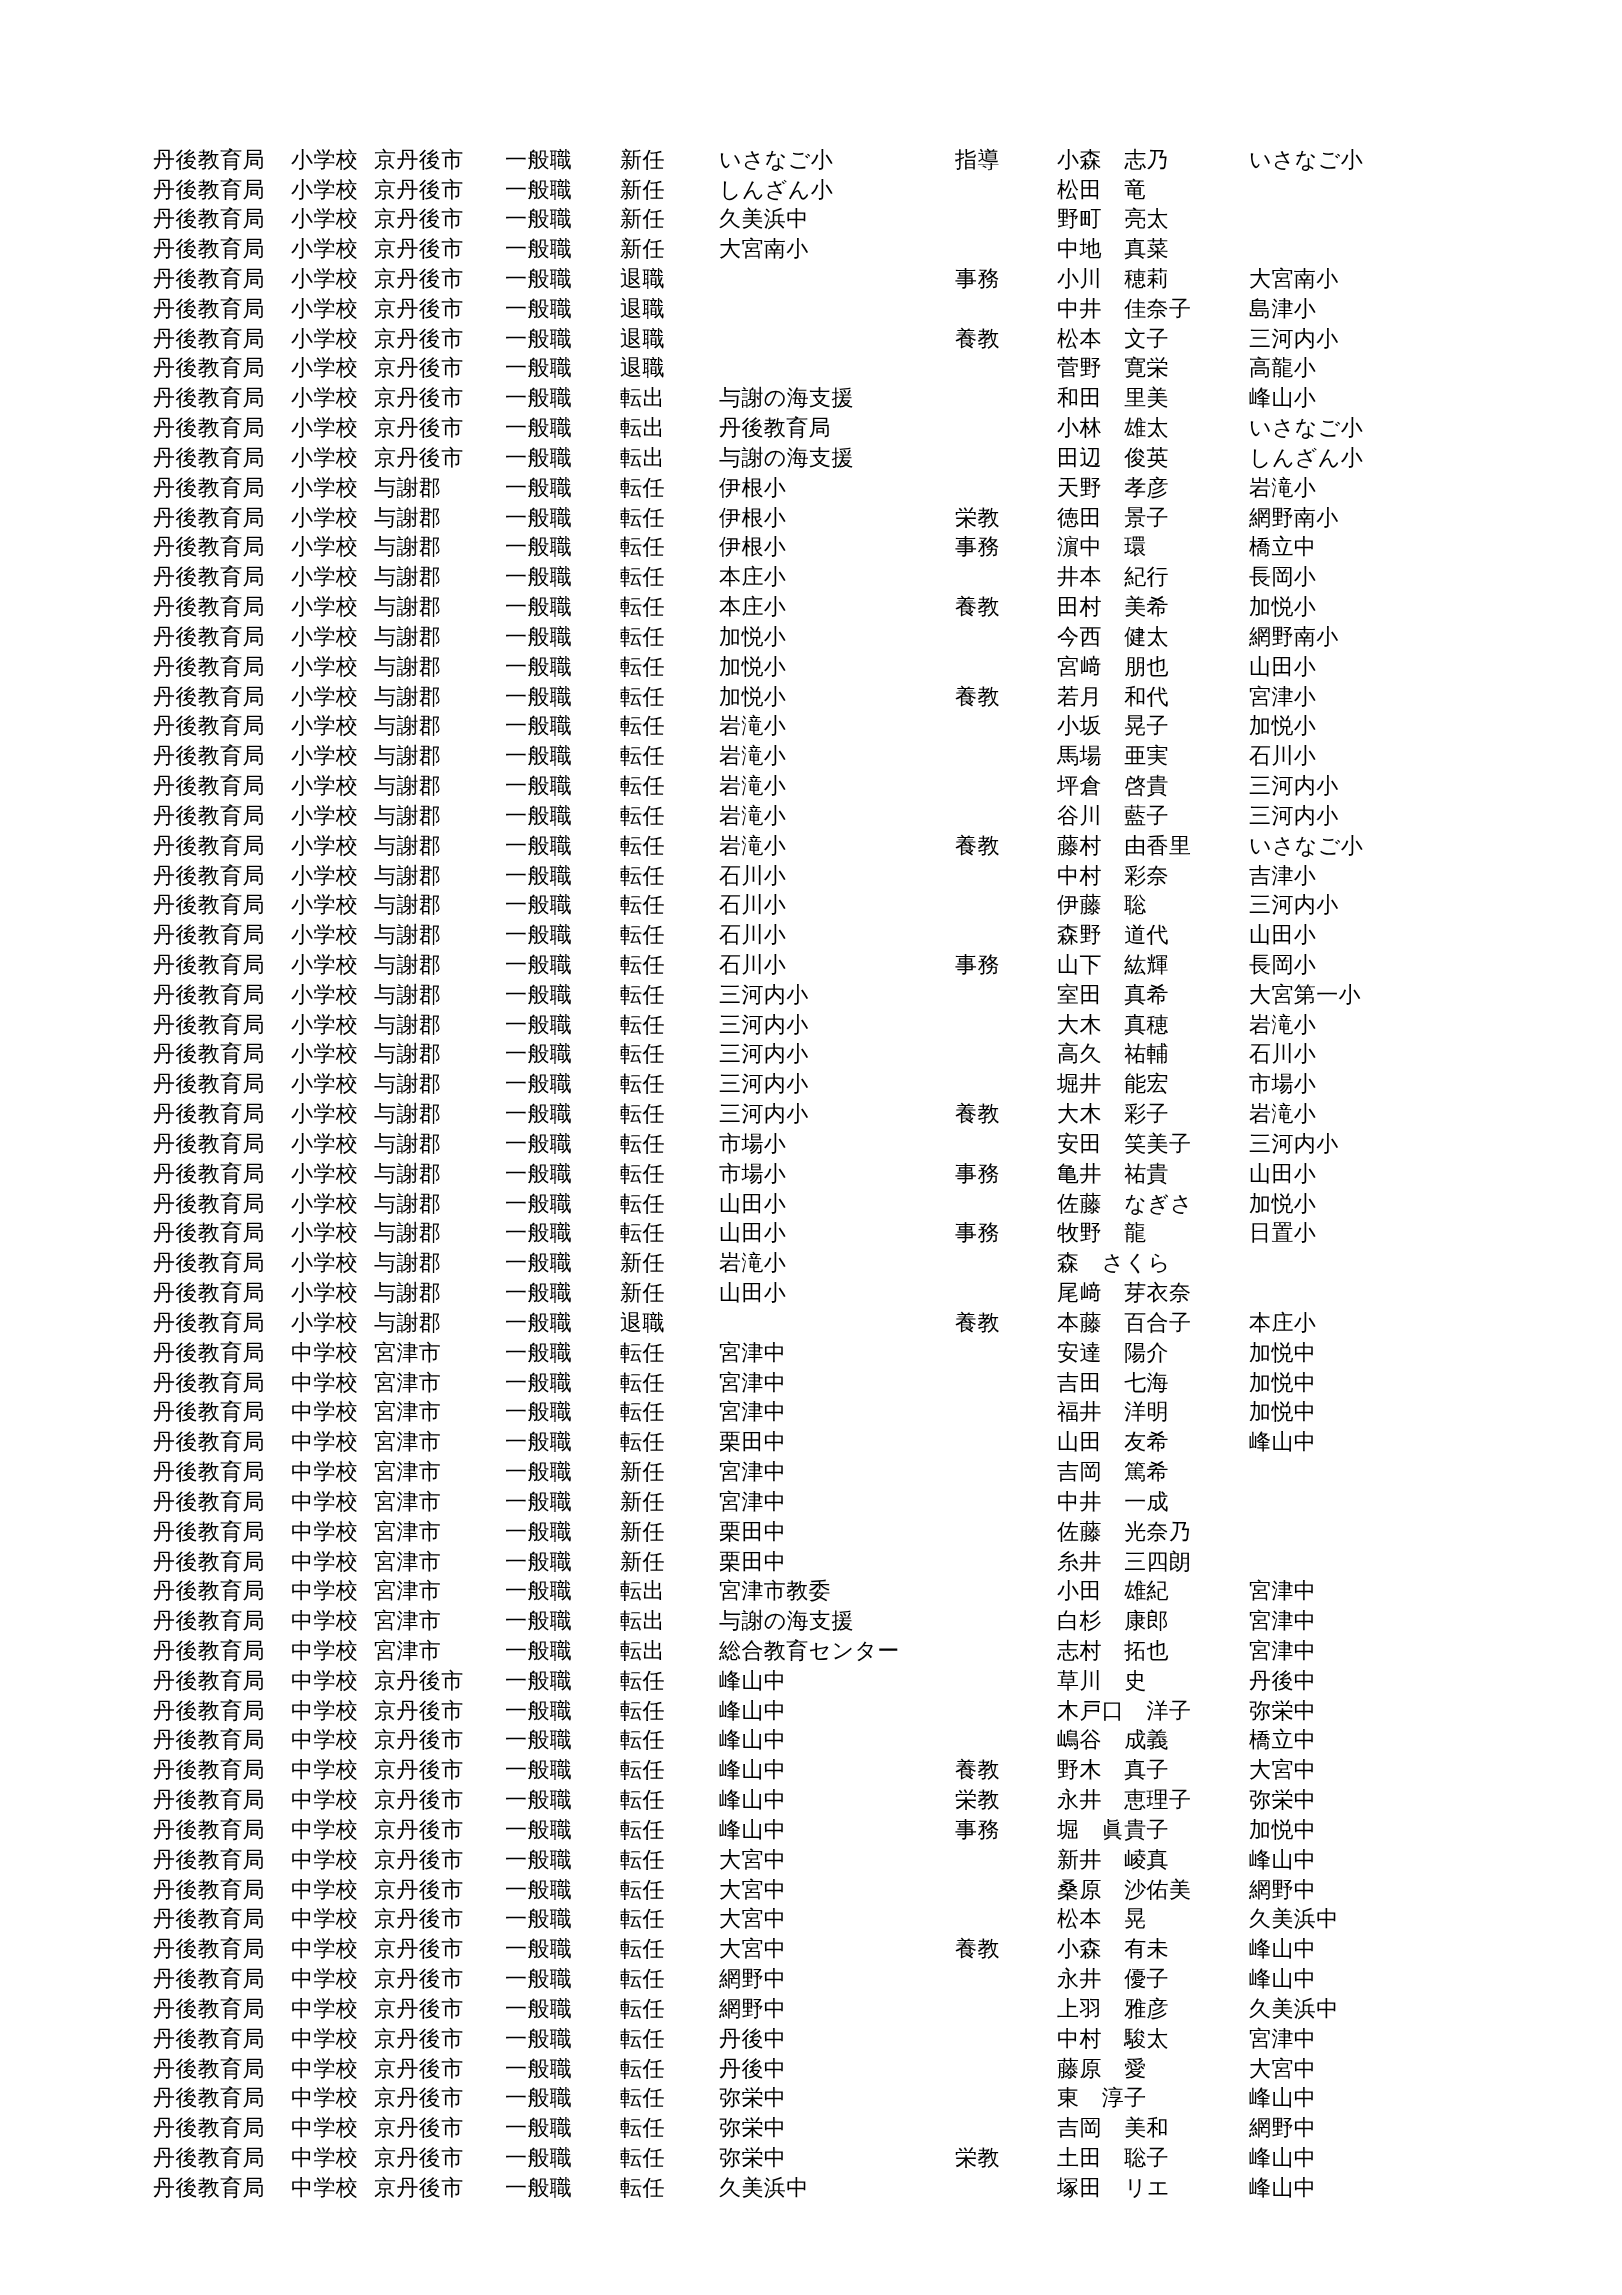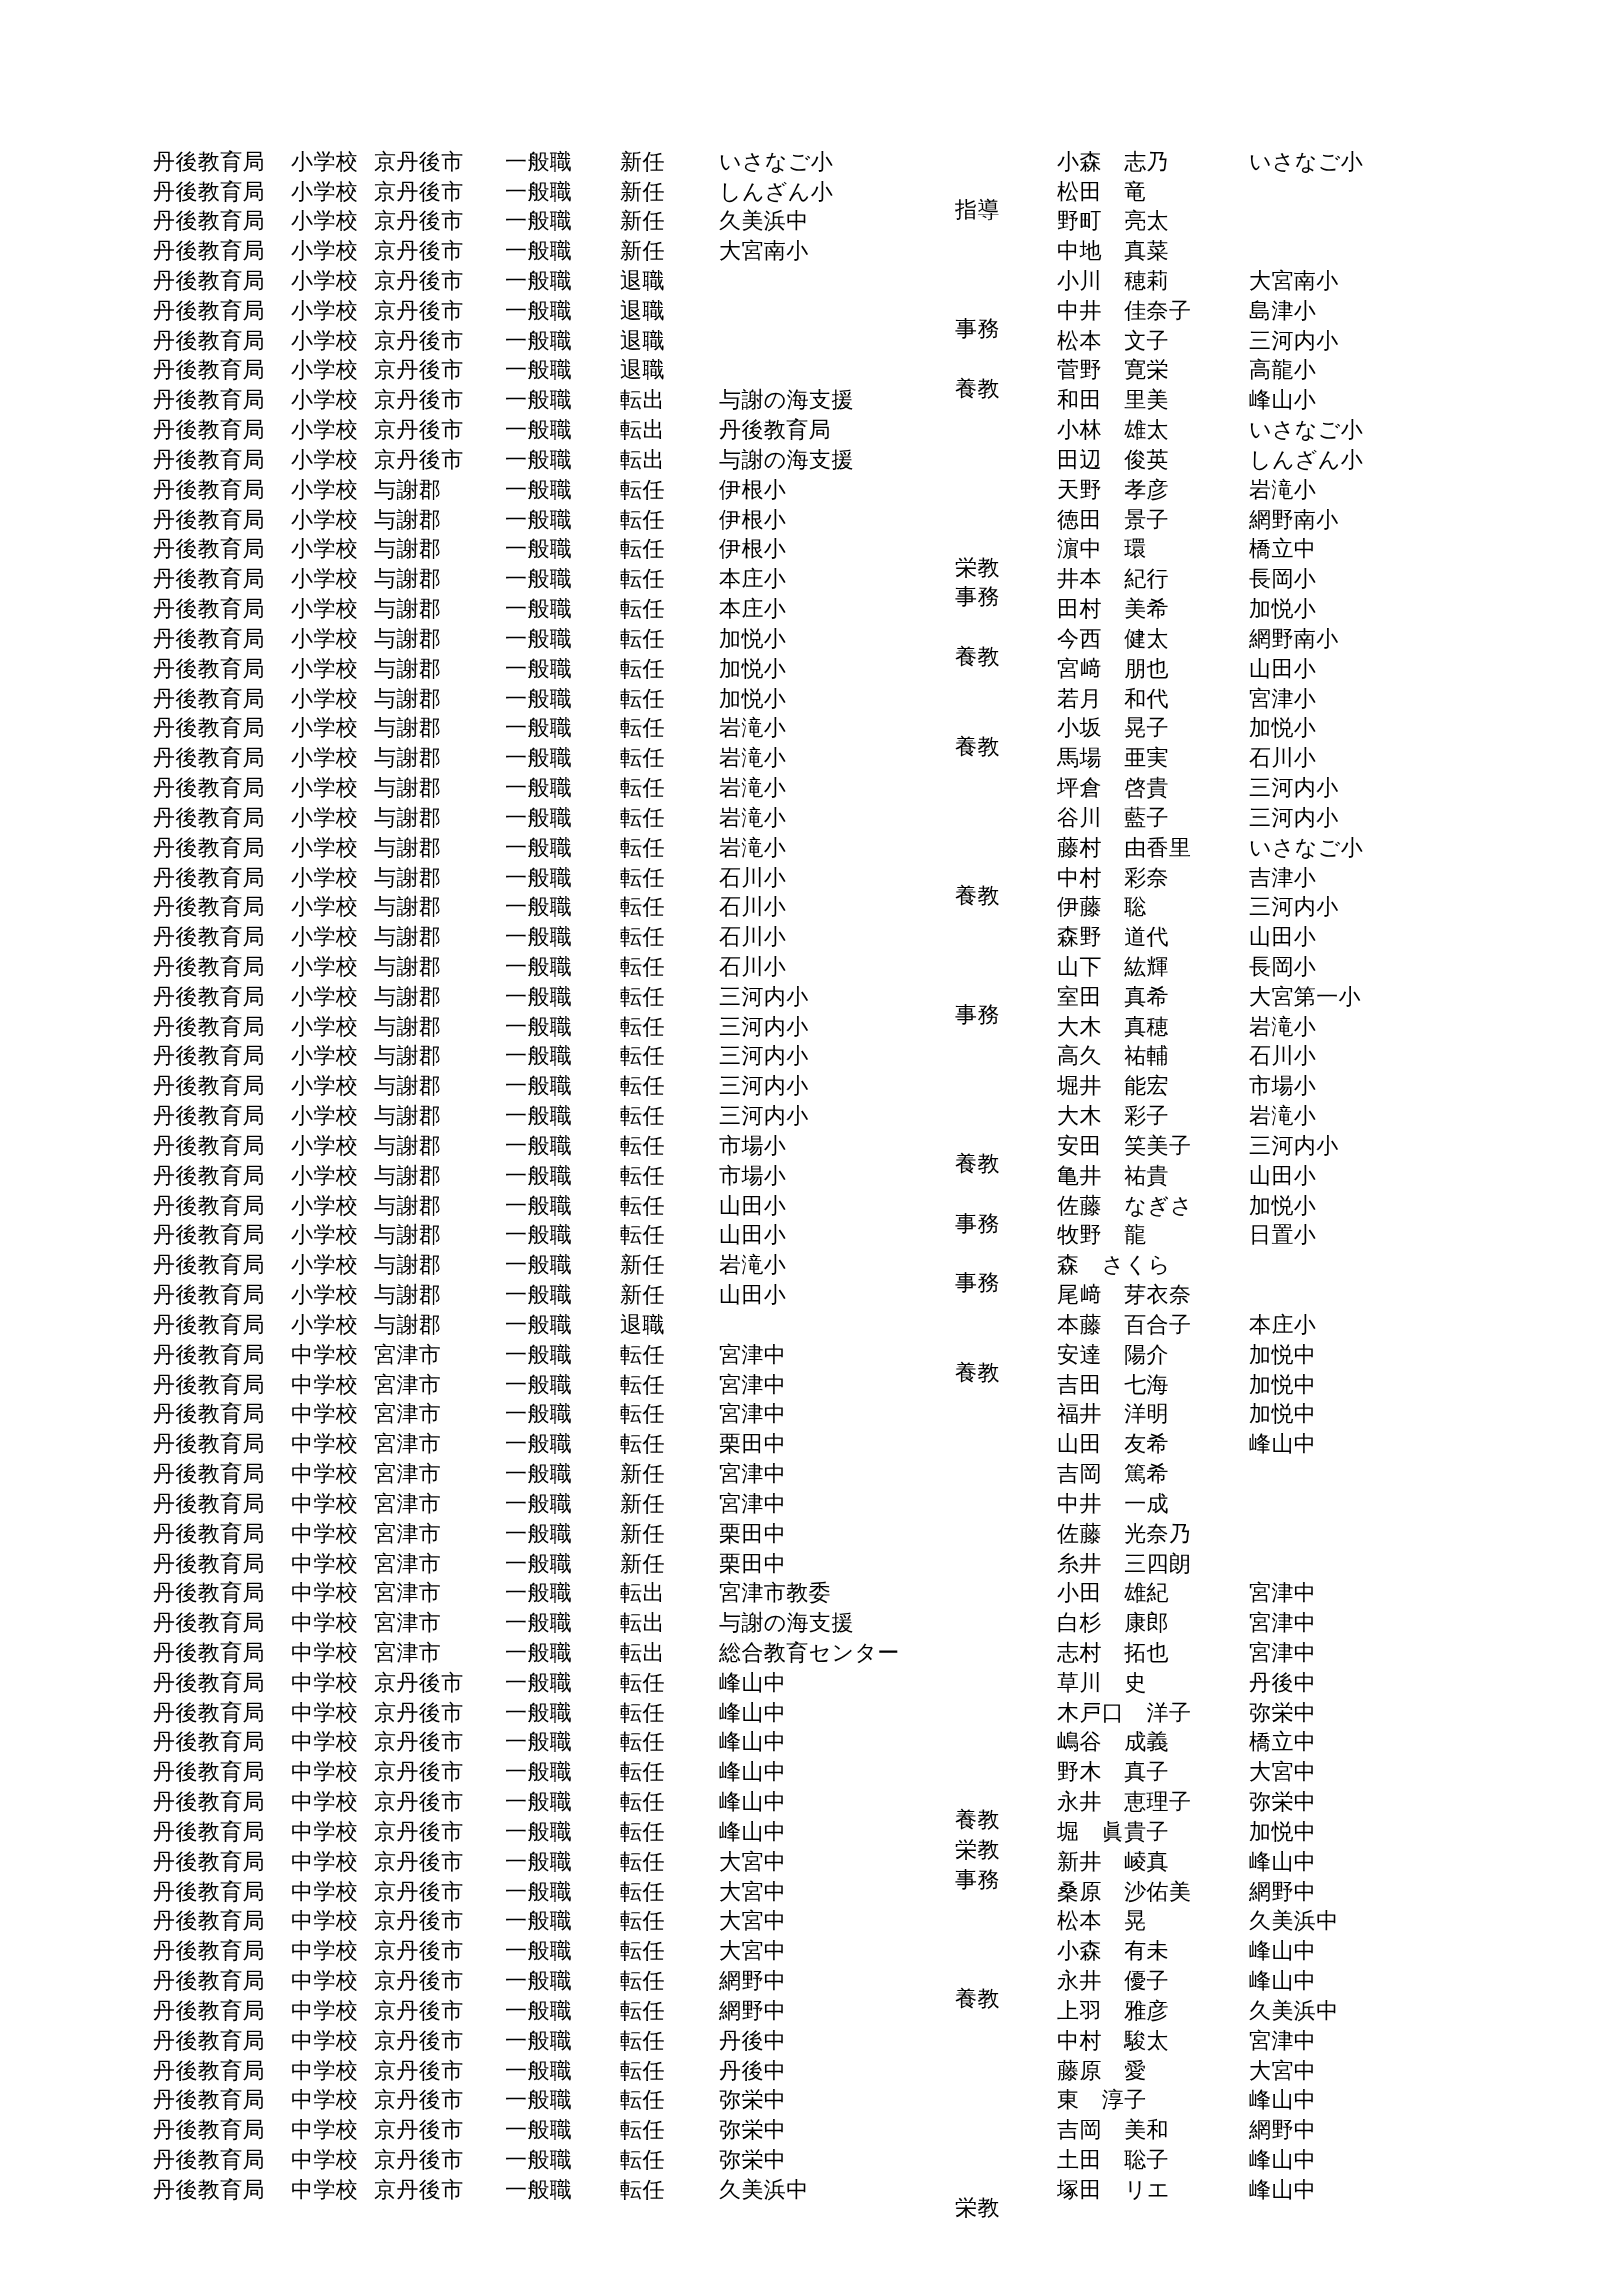--- a/index.html
+++ b/index.html
@@ -6,21 +6,21 @@
     margin: 0;
     padding: 0;
     background: #ffffff;
   }
   #page {
     position: relative;
     width: 1622px;
     height: 2295px;
     background: #ffffff;
     overflow: hidden;
-    font-family: Liberation Serif, serif;
+    font-family: Liberation Mono, monospace;
     color: #000000;
   }
   #rows {
     position: absolute;
     left: 0;
     top: 0;
     width: 100%;
     height: 100%;
   }
   .row {
@@ -36,21 +36,21 @@
     line-height: 30px;
     white-space: pre;
     letter-spacing: 0.4px;
   }
   .col-bureau { left: 153px; }
   .col-dept   { left: 291px; }
   .col-city   { left: 374px; }
   .col-cls    { left: 505px; }
   .col-status { left: 620px; }
   .col-school { left: 719px; }
-  .col-role   { left: 955px; margin-top: 48px; }
+  .col-role   { left: 955px; }
   .col-name   { left: 1057px; }
   .col-prev   { left: 1249px; }
 </style>
 </head>
 <body>
 
 <div id="page">
   <div id="rows">
       <div class="row" style="top: 147px;">
         <span class="cell col-bureau">丹後教育局</span>

